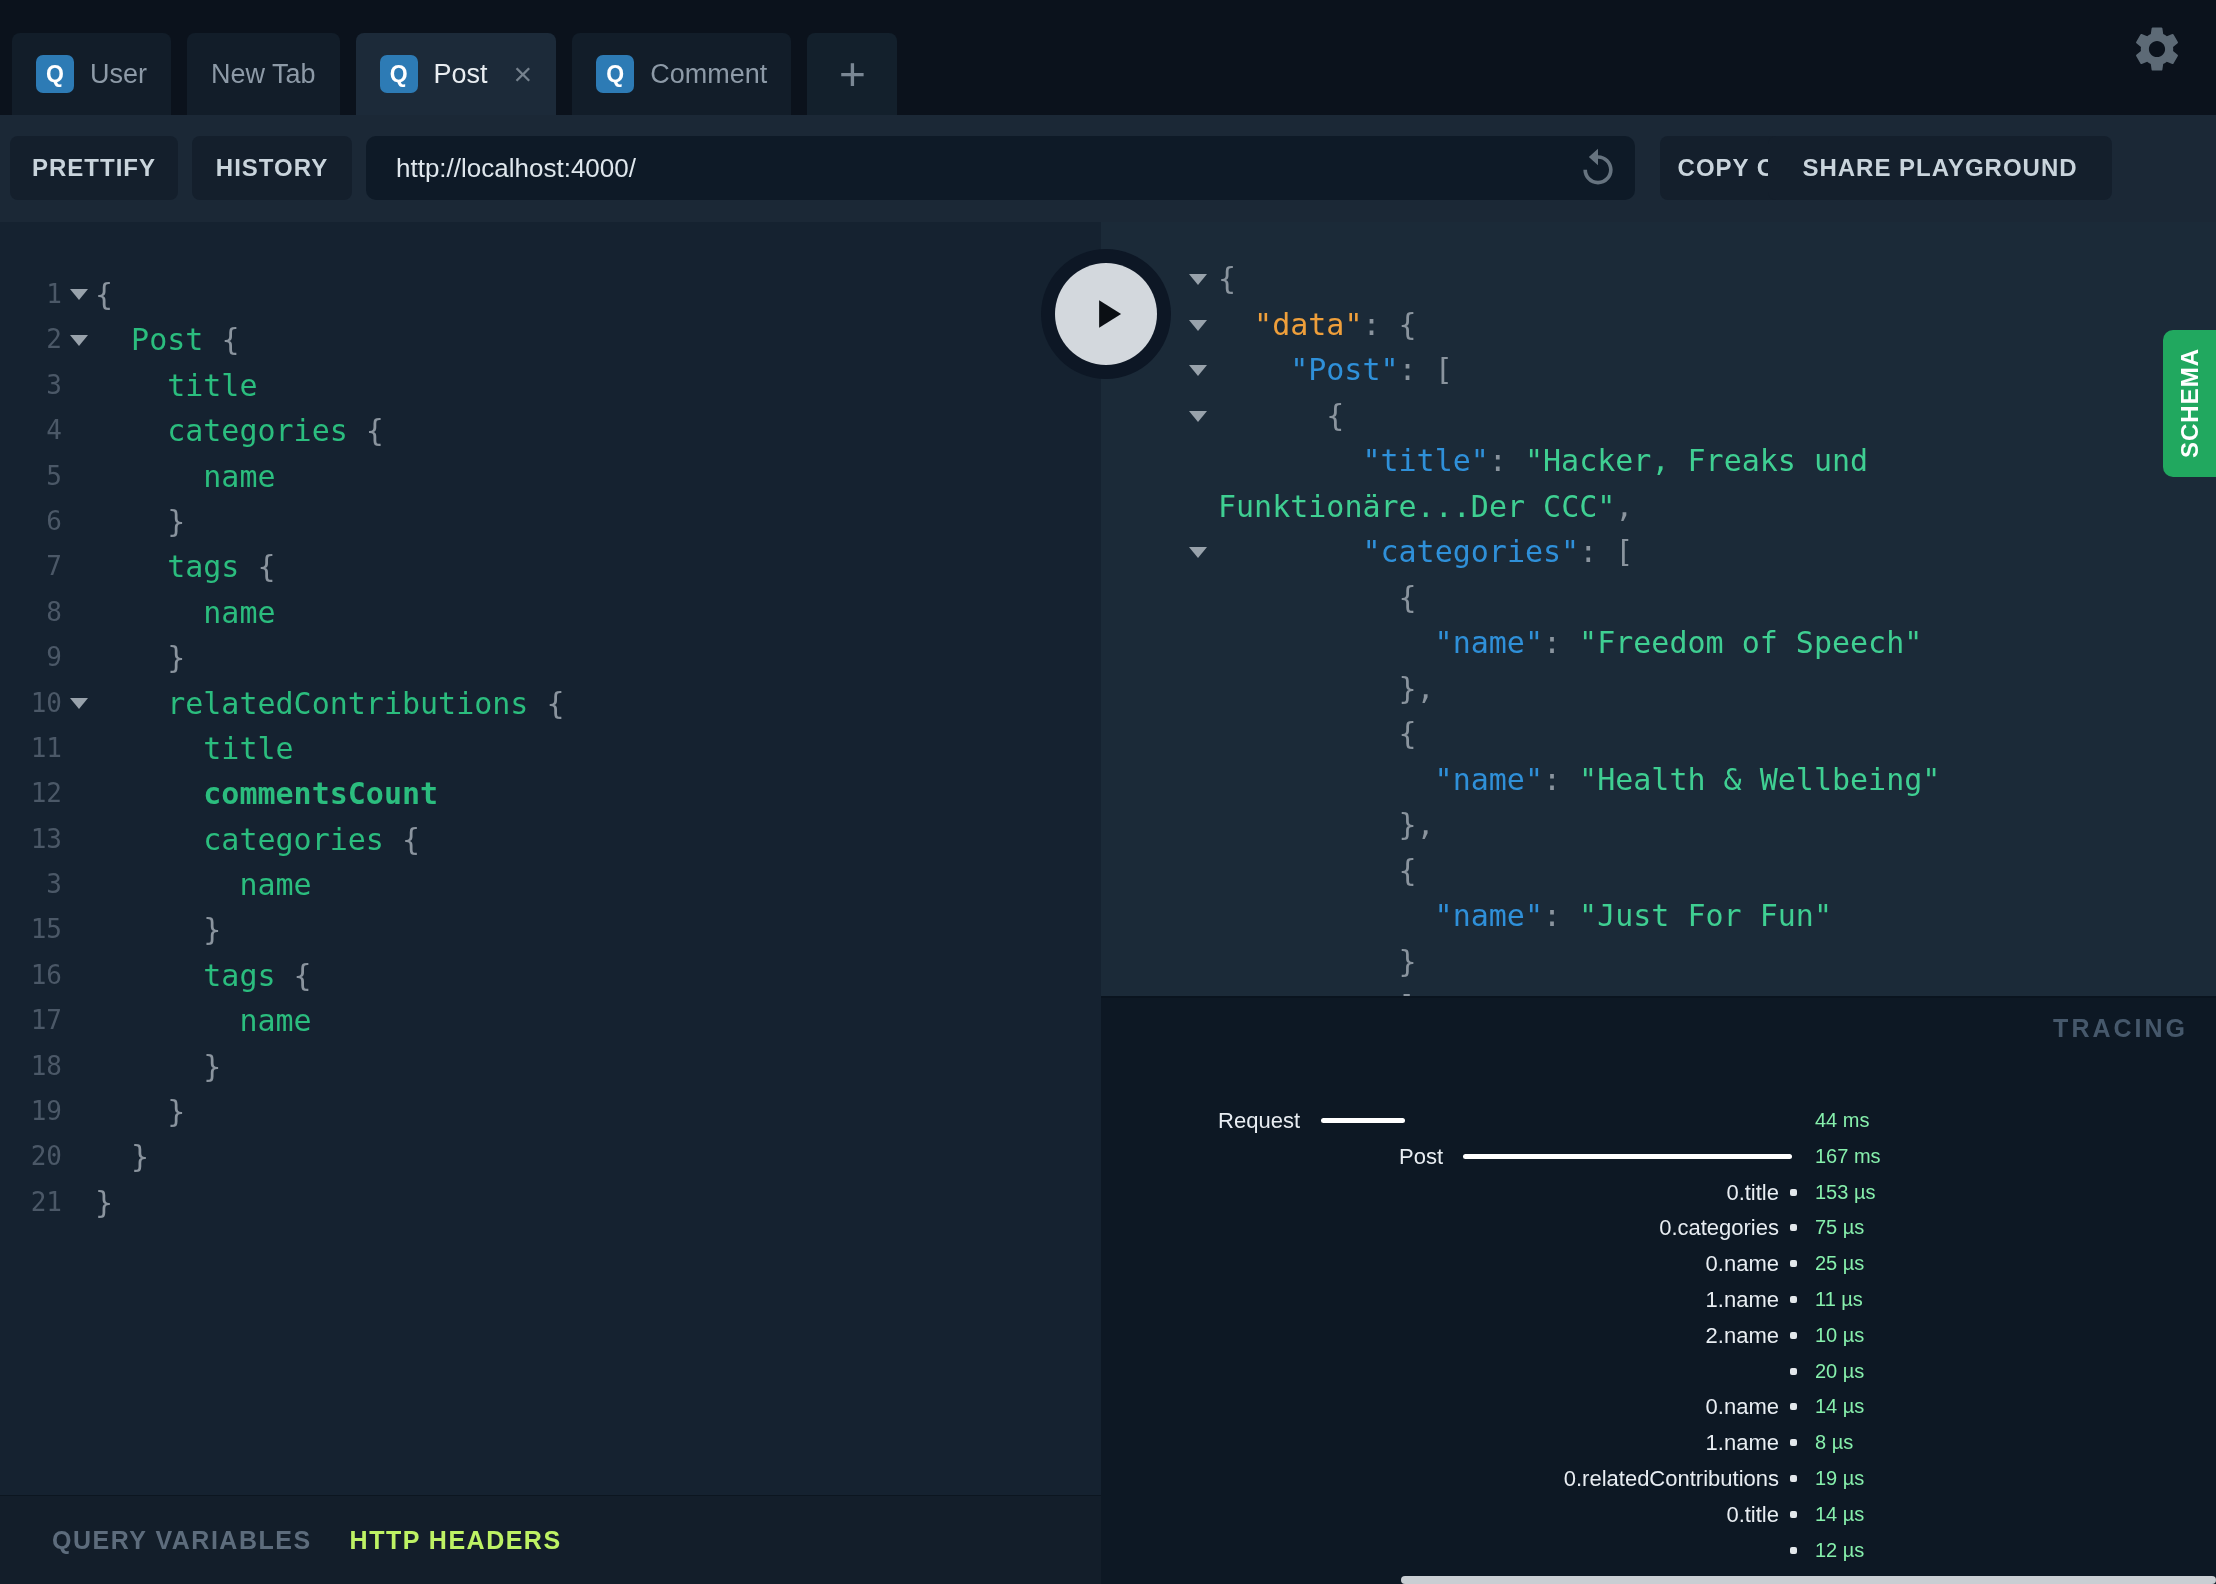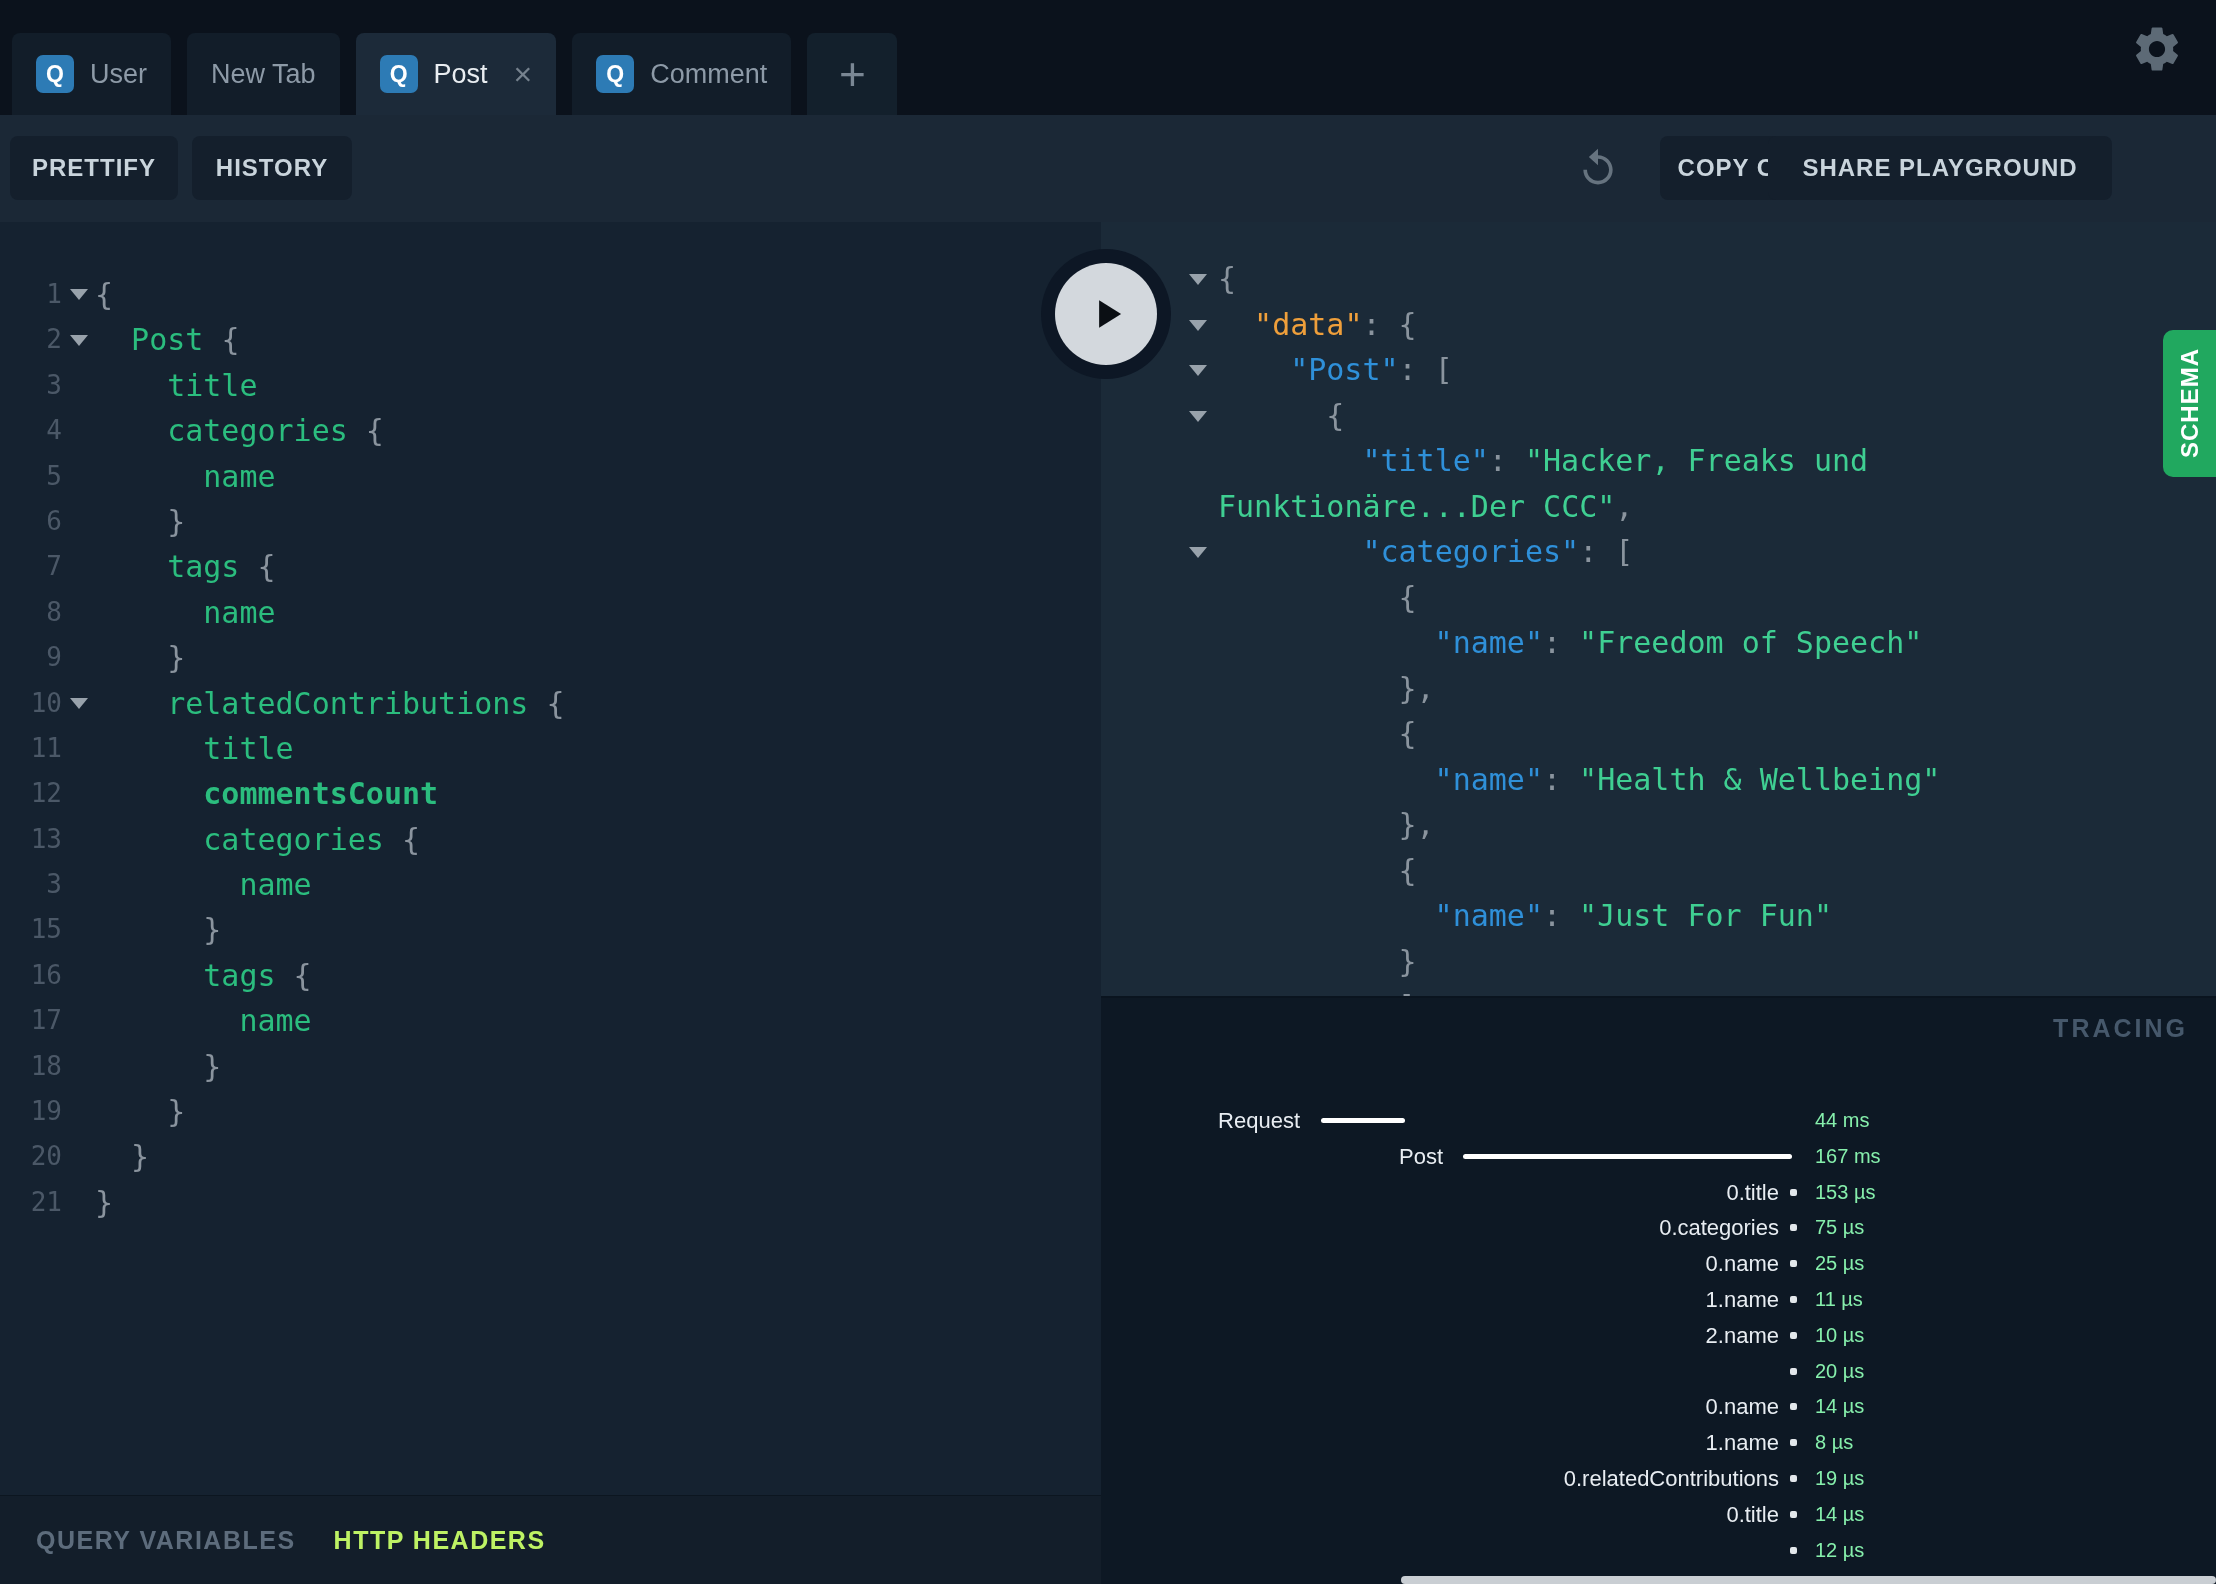--- a/index.html
+++ b/index.html
@@ -73,21 +73,21 @@
   .trow.request .lbl{width:199px;}
   .trow.post .lbl{width:342px;}
   .tbar{position:absolute;top:15px;height:5px;background:#ffffff;border-radius:3px;}
   .trow.request .tbar{left:220px;width:84px;}
   .trow.post .tbar{left:362px;width:329px;}
   .tdot{position:absolute;left:689px;top:14px;width:7px;height:7px;background:#e2e7eb;border-radius:2px;}
   .tdur{position:absolute;left:714px;top:0;color:#86efac;font-size:20px;line-height:35.8px;}
   #hscroll{position:absolute;left:300px;bottom:0;width:815px;height:8px;background:#c9ced3;border-radius:4px;}
   
   #footer{position:absolute;left:0;top:1495px;width:1101px;height:89px;background:#131e2a;
-          border-top:1px solid #0c1620;display:flex;align-items:center;padding-left:36px;
+          border-top:1px solid #0c1620;display:flex;align-items:center;padding-left:52px;
           gap:38px;box-sizing:border-box;font-size:25px;font-weight:bold;letter-spacing:1.5px;}
   #qv{color:#5d6c7c;}
   #hh{color:#bef264;}
 </style>
 </head>
 <body>
 
 <div id="topbar">
   <div id="tab-strip">
     <div id="tabs-holder"><div class="tab">
@@ -108,20 +108,21 @@
   <div id="gear">
     <svg viewBox="0 0 24 24" width="54" height="54" fill="#5d6a76">
       <path d="M19.14,12.94c0.04-0.3,0.06-0.61,0.06-0.94c0-0.32-0.02-0.64-0.07-0.94l2.03-1.58c0.18-0.14,0.23-0.41,0.12-0.61l-1.92-3.32c-0.12-0.22-0.37-0.29-0.59-0.22l-2.39,0.96c-0.5-0.38-1.03-0.7-1.62-0.94L14.4,2.81c-0.04-0.24-0.24-0.41-0.48-0.41h-3.84c-0.24,0-0.43,0.17-0.47,0.41L9.25,5.35C8.66,5.59,8.12,5.92,7.63,6.29L5.24,5.33c-0.22-0.08-0.47,0-0.59,0.22L2.74,8.87C2.62,9.08,2.66,9.34,2.86,9.48l2.03,1.58C4.84,11.36,4.8,11.69,4.8,12s0.02,0.64,0.07,0.94l-2.03,1.58c-0.18,0.14-0.23,0.41-0.12,0.61l1.92,3.32c0.12,0.22,0.37,0.29,0.59,0.22l2.39-0.96c0.5,0.38,1.03,0.7,1.62,0.94l0.36,2.54c0.05,0.24,0.24,0.41,0.48,0.41h3.84c0.24,0,0.44-0.17,0.47-0.41l0.36-2.54c0.59-0.24,1.13-0.56,1.62-0.94l2.39,0.96c0.22,0.08,0.47,0,0.59-0.22l1.92-3.32c0.12-0.22,0.07-0.47-0.12-0.61L19.14,12.94z M12,15.6c-1.98,0-3.6-1.62-3.6-3.6s1.62-3.6,3.6-3.6s3.6,1.62,3.6,3.6S13.98,15.6,12,15.6z"></path>
     </svg>
   </div>
 </div>
 
 <div id="toolbar">
   <div class="tbtn" id="btn-prettify">PRETTIFY</div>
   <div class="tbtn" id="btn-history">HISTORY</div>
+  <input id="url-box" value="http://localhost:4000/" style="">
   <div id="undo-wrap">
     <svg viewBox="0 0 24 24" width="44" height="44" fill="#66737f">
       <path d="M12 5V1.5L7 6l5 4.5V7c3.31 0 6 2.69 6 6s-2.69 6-6 6-6-2.69-6-6H4c0 4.42 3.58 8 8 8s8-3.58 8-8-3.58-8-8-8z"></path>
     </svg>
   </div>
   <div class="tbtn" id="btn-copycurl">COPY CURL</div>
   <div class="tbtn" id="btn-share">SHARE PLAYGROUND</div>
 </div>
 
 <div id="editor-pane">

